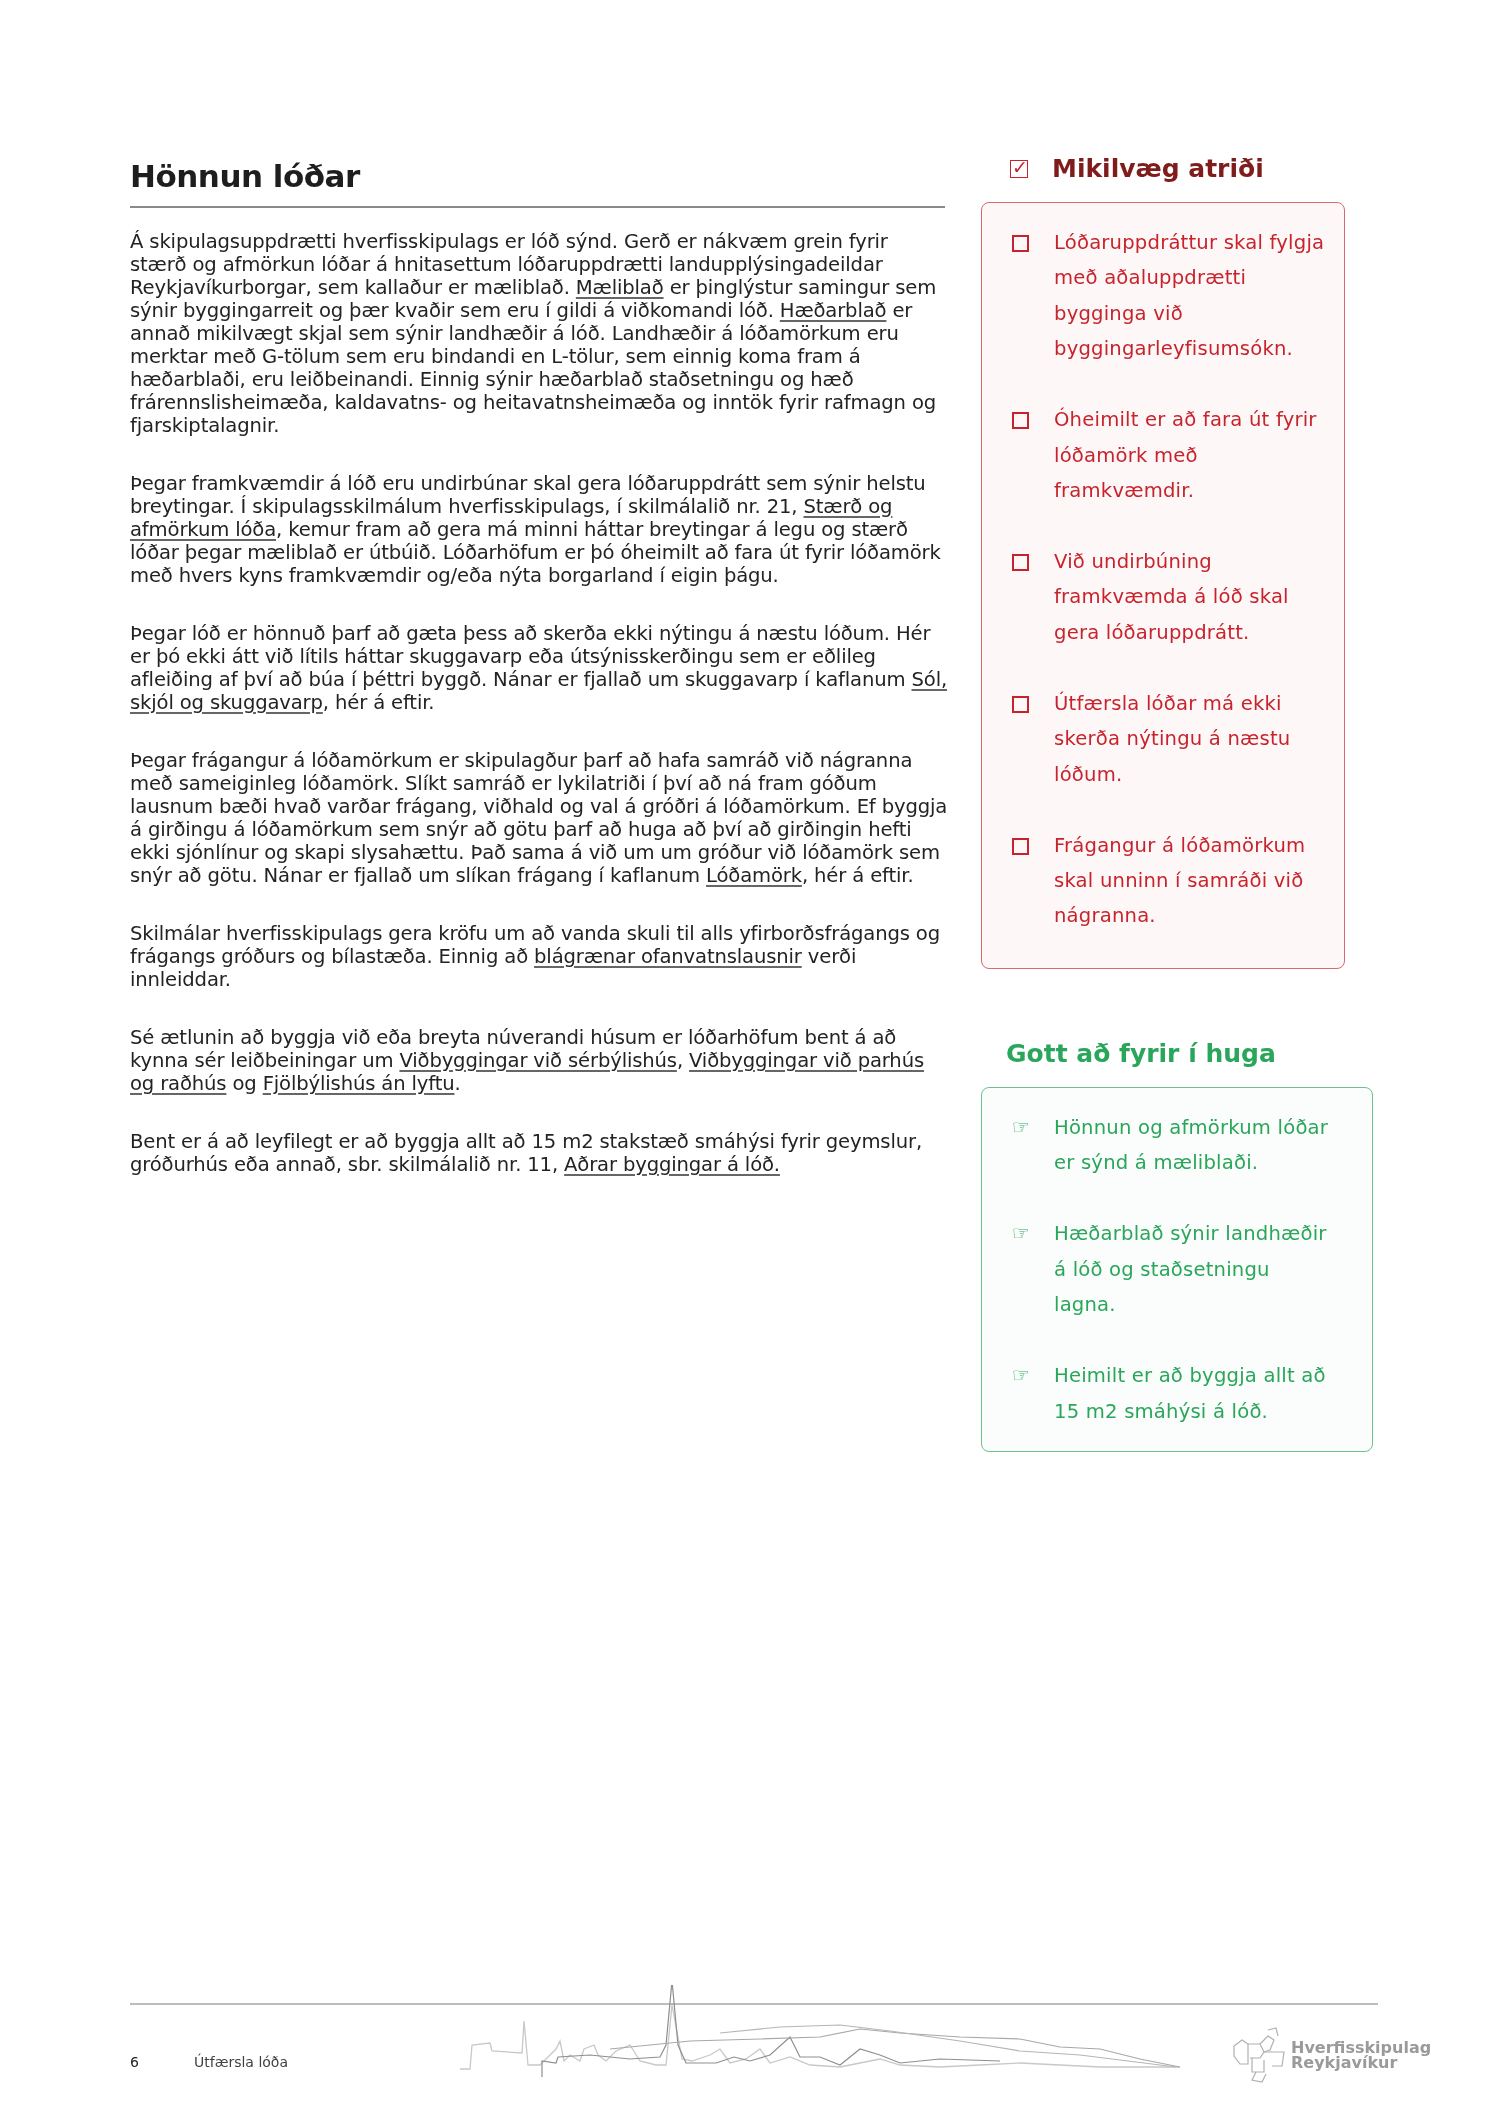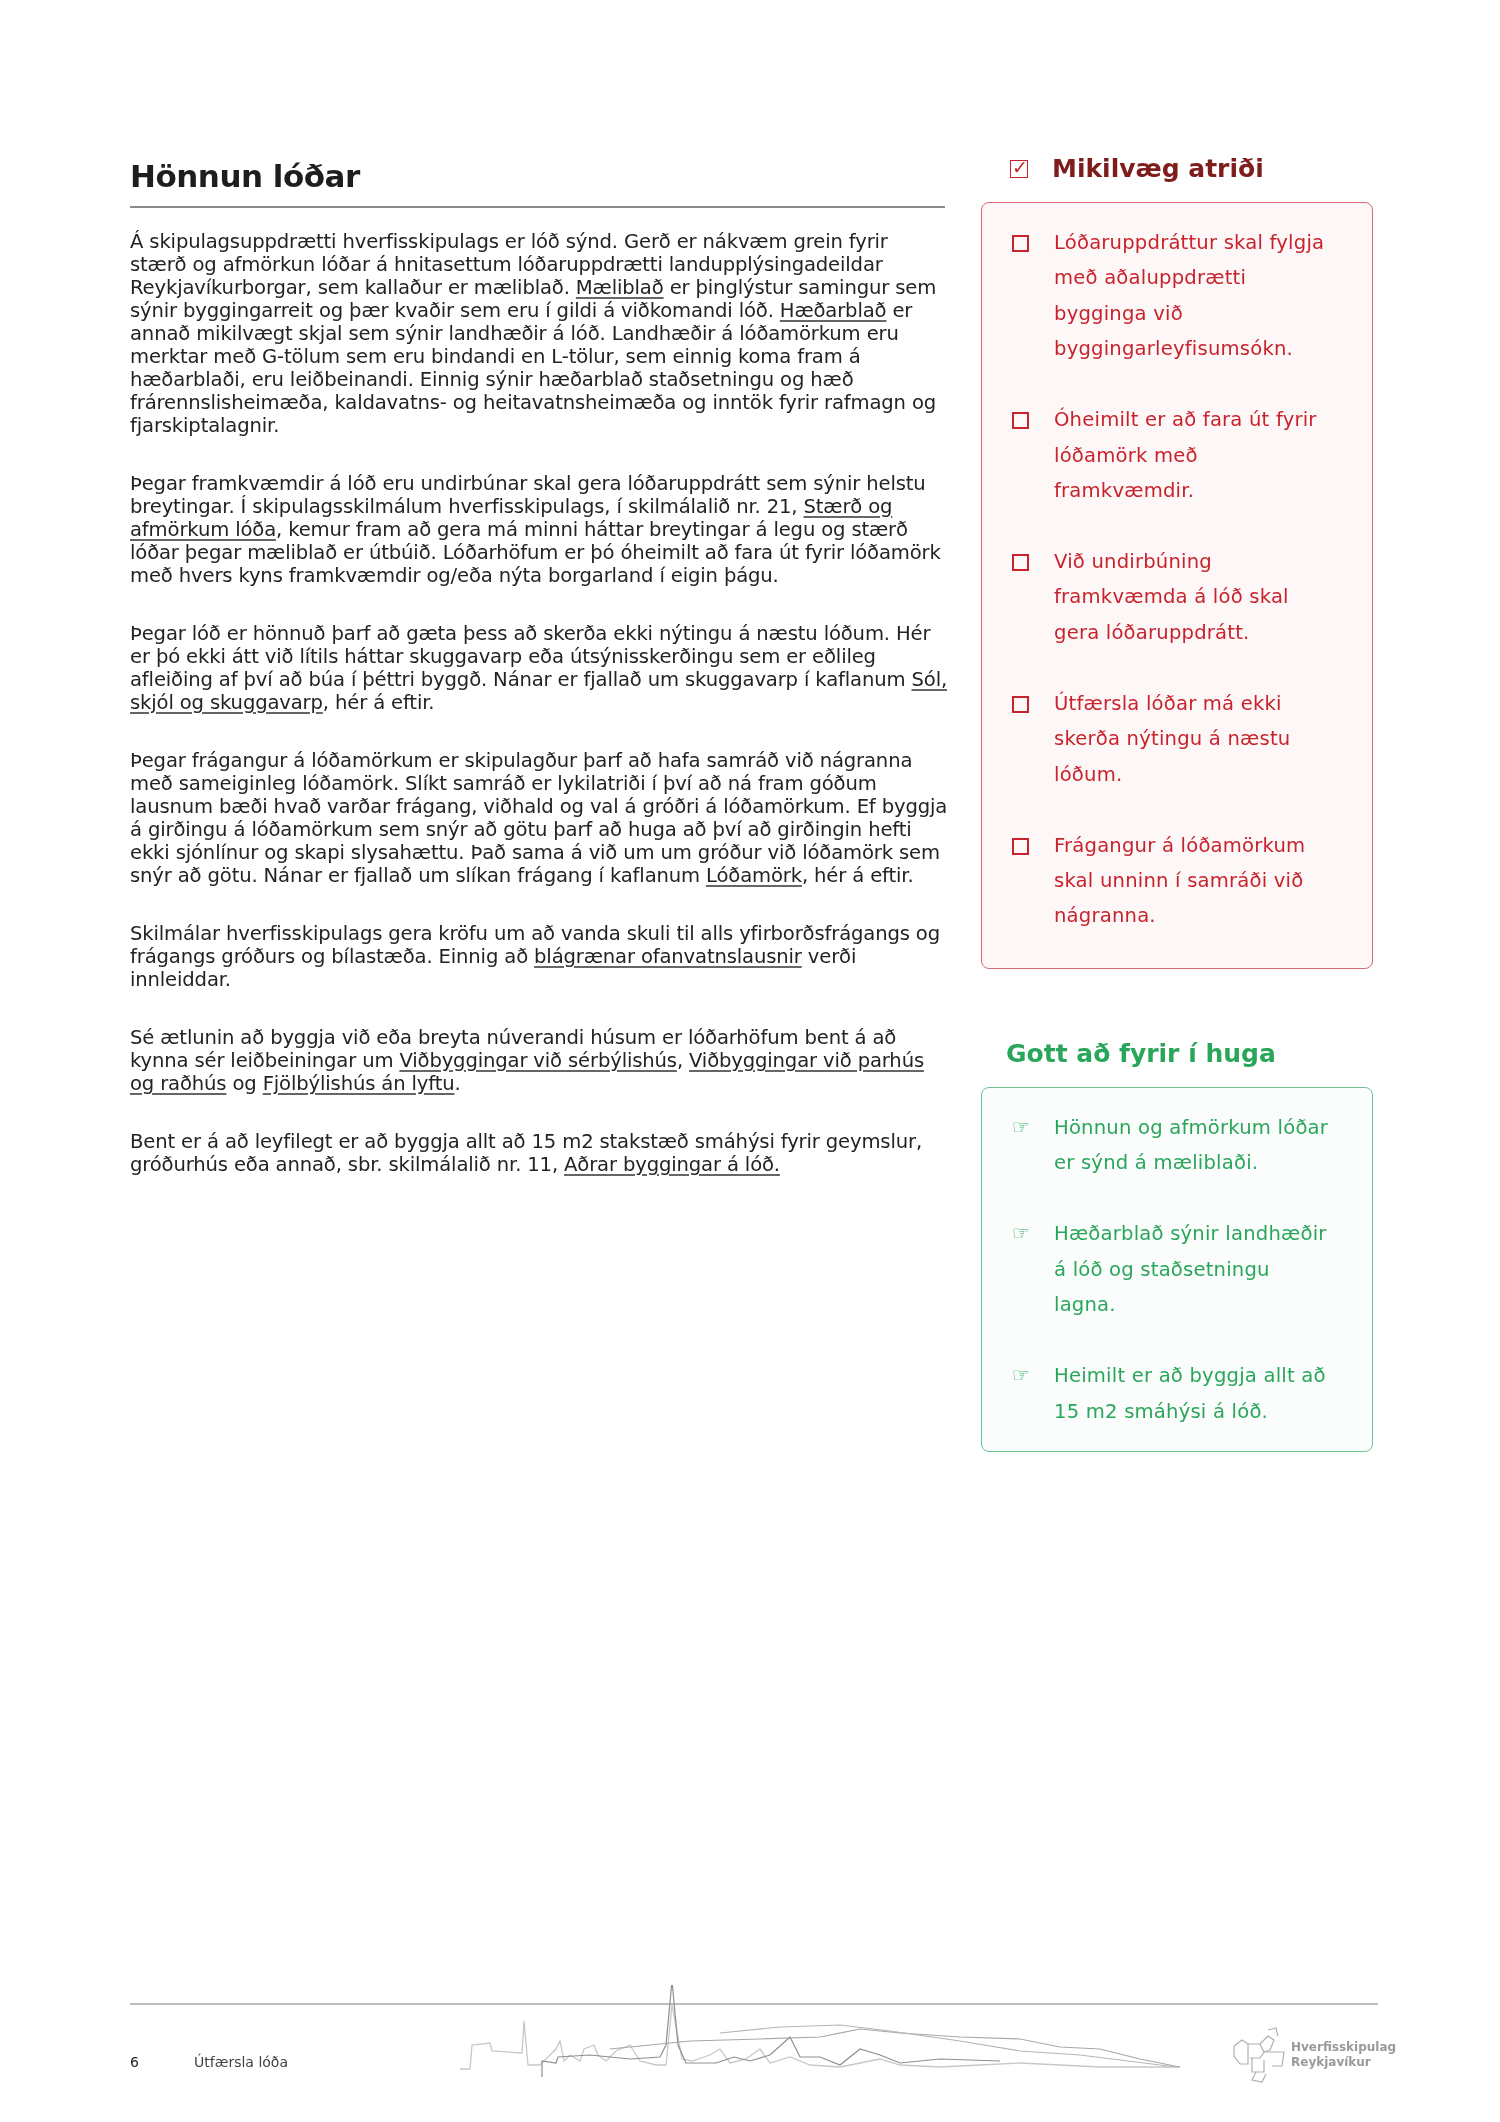--- a/index.html
+++ b/index.html
@@ -17,37 +17,37 @@
 
   .aside-title { position: absolute; font-weight: bold; font-size: 25px; line-height: 32px; }
   .red { color: #7f1d1d; }
   .green { color: #2aa65a; }
   .red-title { left: 1010px; top: 153px; }
   .red-title .chk { display: inline-block; width: 18px; height: 18px; border: 1.8px solid #c8232c;
                     position: relative; margin-right: 24px; vertical-align: -1px; box-sizing: border-box; }
   .red-title .chk::after { content: "✓"; position: absolute; left: 1px; top: -10px; font-size: 19px;
                            font-weight: normal; color: #c8232c; }
   .box { position: absolute; border-radius: 8px; box-sizing: border-box; }
-  .red-box { left: 981px; top: 202px; width: 392px; height: 767px; border: 1.5px solid #d66a6f; background: #fdf8f7; }
+  .red-box { left: 981px; top: 202px; width: 364px; height: 767px; border: 1.5px solid #d66a6f; background: #fdf8f7; }
   .green-box { left: 981px; top: 1087px; width: 392px; height: 365px; border: 1.5px solid #6cc28b; background: #fafdfb; }
   .green-title { left: 1006px; top: 1038px; }
 
   .items { list-style: none; margin: 0; padding: 0; position: absolute; left: 30px; top: 22px; width: 320px; }
   .items li { position: relative; padding-left: 42px; font-size: 19.6px; line-height: 35.4px; margin-bottom: 35.6px; letter-spacing: 0.2px; }
   .red-box .items li { color: #c8232c; }
   .green-box .items li { color: #2aa65a; }
   .sq { position: absolute; left: 0; top: 10px; width: 17px; height: 17px; border: 2px solid #c8232c; box-sizing: border-box; }
   .hand { position: absolute; left: 0; top: 0; font-size: 20px; color: #2aa65a; }
 
   .footer-rule { position: absolute; left: 130px; top: 2003px; width: 1248px; height: 1.5px; background: #bdbdbd; }
   .page-num { position: absolute; left: 130px; top: 2054px; font-size: 14px; color: #222; }
   .chapter { position: absolute; left: 194px; top: 2054px; font-size: 14px; color: #404040; }
   .skyline { position: absolute; left: 460px; top: 1985px; width: 720px; height: 100px; }
   .logo { position: absolute; left: 1228px; top: 2026px; width: 60px; height: 60px; }
-  .logo-text { position: absolute; left: 1291px; top: 2040px; font-size: 12px; line-height: 15px; color: #9a9a9a; font-weight: bold; }
+  .logo-text { position: absolute; left: 1291px; top: 2040px; font-size: 16px; line-height: 15px; color: #9a9a9a; font-weight: bold; }
 </style>
 </head>
 <body>
 
 <div class="main">
   <h1>Hönnun lóðar</h1>
   <div class="rule"></div>
   <div class="body-text" id="body-text">
       <p><span>Á skipulagsuppdrætti hverfisskipulags er lóð sýnd. Gerð er nákvæm grein fyrir stærð og afmörkun lóðar á hnitasettum lóðaruppdrætti landupplýsingadeildar Reykjavíkurborgar, sem kallaður er mæliblað. </span><a href="#">Mæliblað</a><span> er þinglýstur samingur sem sýnir byggingarreit og þær kvaðir sem eru í gildi á viðkomandi lóð. </span><a href="#">Hæðarblað</a><span> er annað mikilvægt skjal sem sýnir landhæðir á lóð. Landhæðir á lóðamörkum eru merktar með G-tölum sem eru bindandi en L-tölur, sem einnig koma fram á hæðarblaði, eru leiðbeinandi. Einnig sýnir hæðarblað staðsetningu og hæð frárennslisheimæða, kaldavatns- og heitavatnsheimæða og inntök fyrir rafmagn og fjarskiptalagnir.</span></p>
       <p><span>Þegar framkvæmdir á lóð eru undirbúnar skal gera lóðaruppdrátt sem sýnir helstu breytingar. Í skipulagsskilmálum hverfisskipulags, í skilmálalið nr. 21, </span><a href="#">Stærð og afmörkum lóða</a><span>, kemur fram að gera má minni háttar breytingar á legu og stærð lóðar þegar mæliblað er útbúið. Lóðarhöfum er þó óheimilt að fara út fyrir lóðamörk með hvers kyns framkvæmdir og/eða nýta borgarland í eigin þágu.</span></p>

